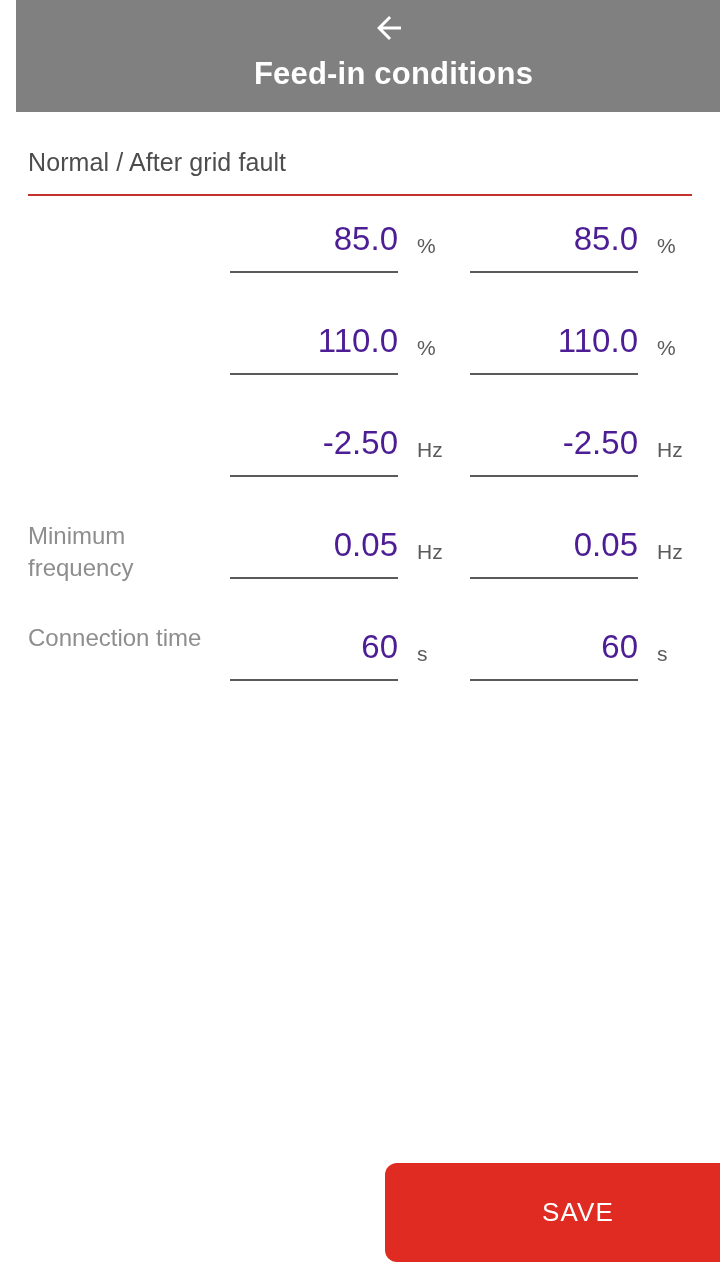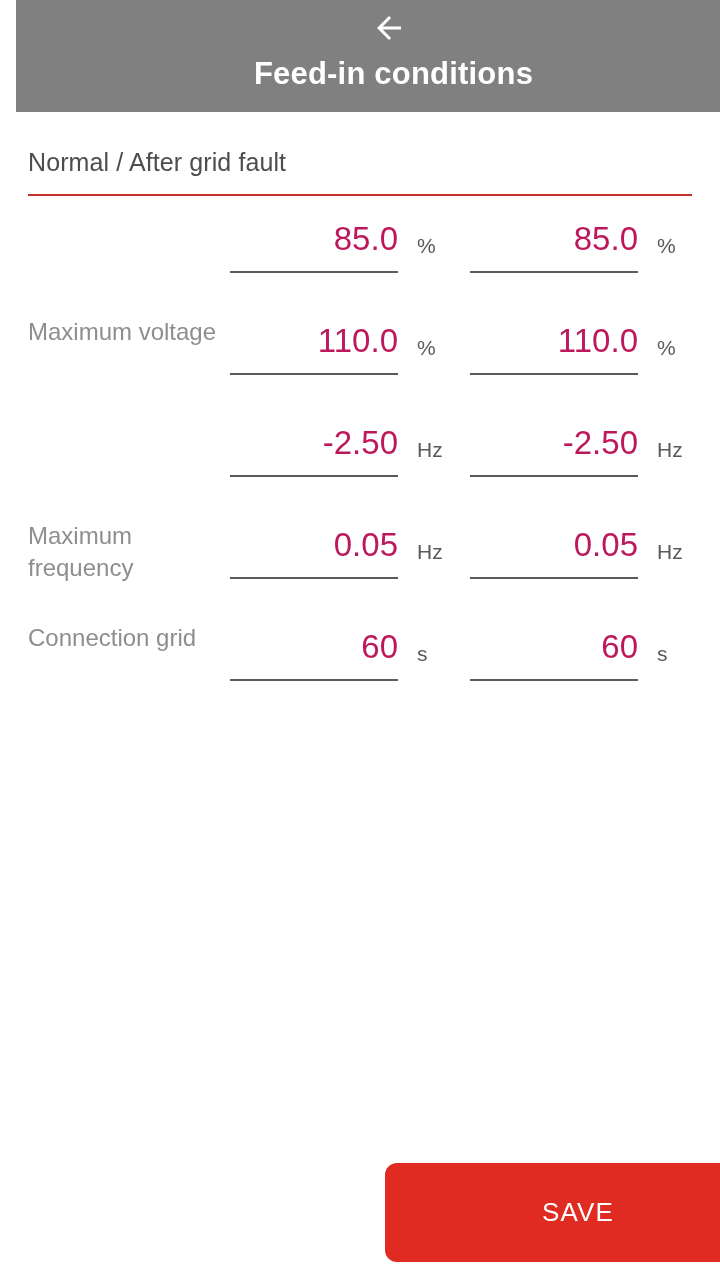--- a/index.html
+++ b/index.html
@@ -94,21 +94,21 @@
     height: 64px;
   }
   .field.col1 { left: 230px; width: 168px; }
   .field.col2 { left: 470px; width: 168px; }
   .field-value {
     display: block;
     width: 100%;
     text-align: right;
     font-size: 33px;
     line-height: 54px;
-    color: #be185d;
+    color: #4c1d95;
     background: transparent;
     border: none;
     outline: none;
     font-family: "Liberation Sans", sans-serif;
     padding: 0;
     box-sizing: border-box;
     cursor: text;
   }
   .field-underline {
     width: 100%;
@@ -172,21 +172,20 @@
     </div>
     <div class="unit col1">%</div>
     <div class="field col2">
       <span class="field-value">85.0</span>
       <div class="field-underline"></div>
     </div>
     <div class="unit col2">%</div>
   </div>
 
   <div class="row">
-    <div class="row-label">Maximum voltage</div>
     <div class="field col1">
       <span class="field-value">110.0</span>
       <div class="field-underline"></div>
     </div>
     <div class="unit col1">%</div>
     <div class="field col2">
       <span class="field-value">110.0</span>
       <div class="field-underline"></div>
     </div>
     <div class="unit col2">%</div>
@@ -199,35 +198,35 @@
     </div>
     <div class="unit col1">Hz</div>
     <div class="field col2">
       <span class="field-value">-2.50</span>
       <div class="field-underline"></div>
     </div>
     <div class="unit col2">Hz</div>
   </div>
 
   <div class="row">
-    <div class="row-label">Maximum frequency</div>
+    <div class="row-label">Minimum frequency</div>
     <div class="field col1">
       <span class="field-value">0.05</span>
       <div class="field-underline"></div>
     </div>
     <div class="unit col1">Hz</div>
     <div class="field col2">
       <span class="field-value">0.05</span>
       <div class="field-underline"></div>
     </div>
     <div class="unit col2">Hz</div>
   </div>
 
   <div class="row">
-    <div class="row-label">Connection grid</div>
+    <div class="row-label">Connection time</div>
     <div class="field col1">
       <span class="field-value">60</span>
       <div class="field-underline"></div>
     </div>
     <div class="unit col1">s</div>
     <div class="field col2">
       <span class="field-value">60</span>
       <div class="field-underline"></div>
     </div>
     <div class="unit col2">s</div>

